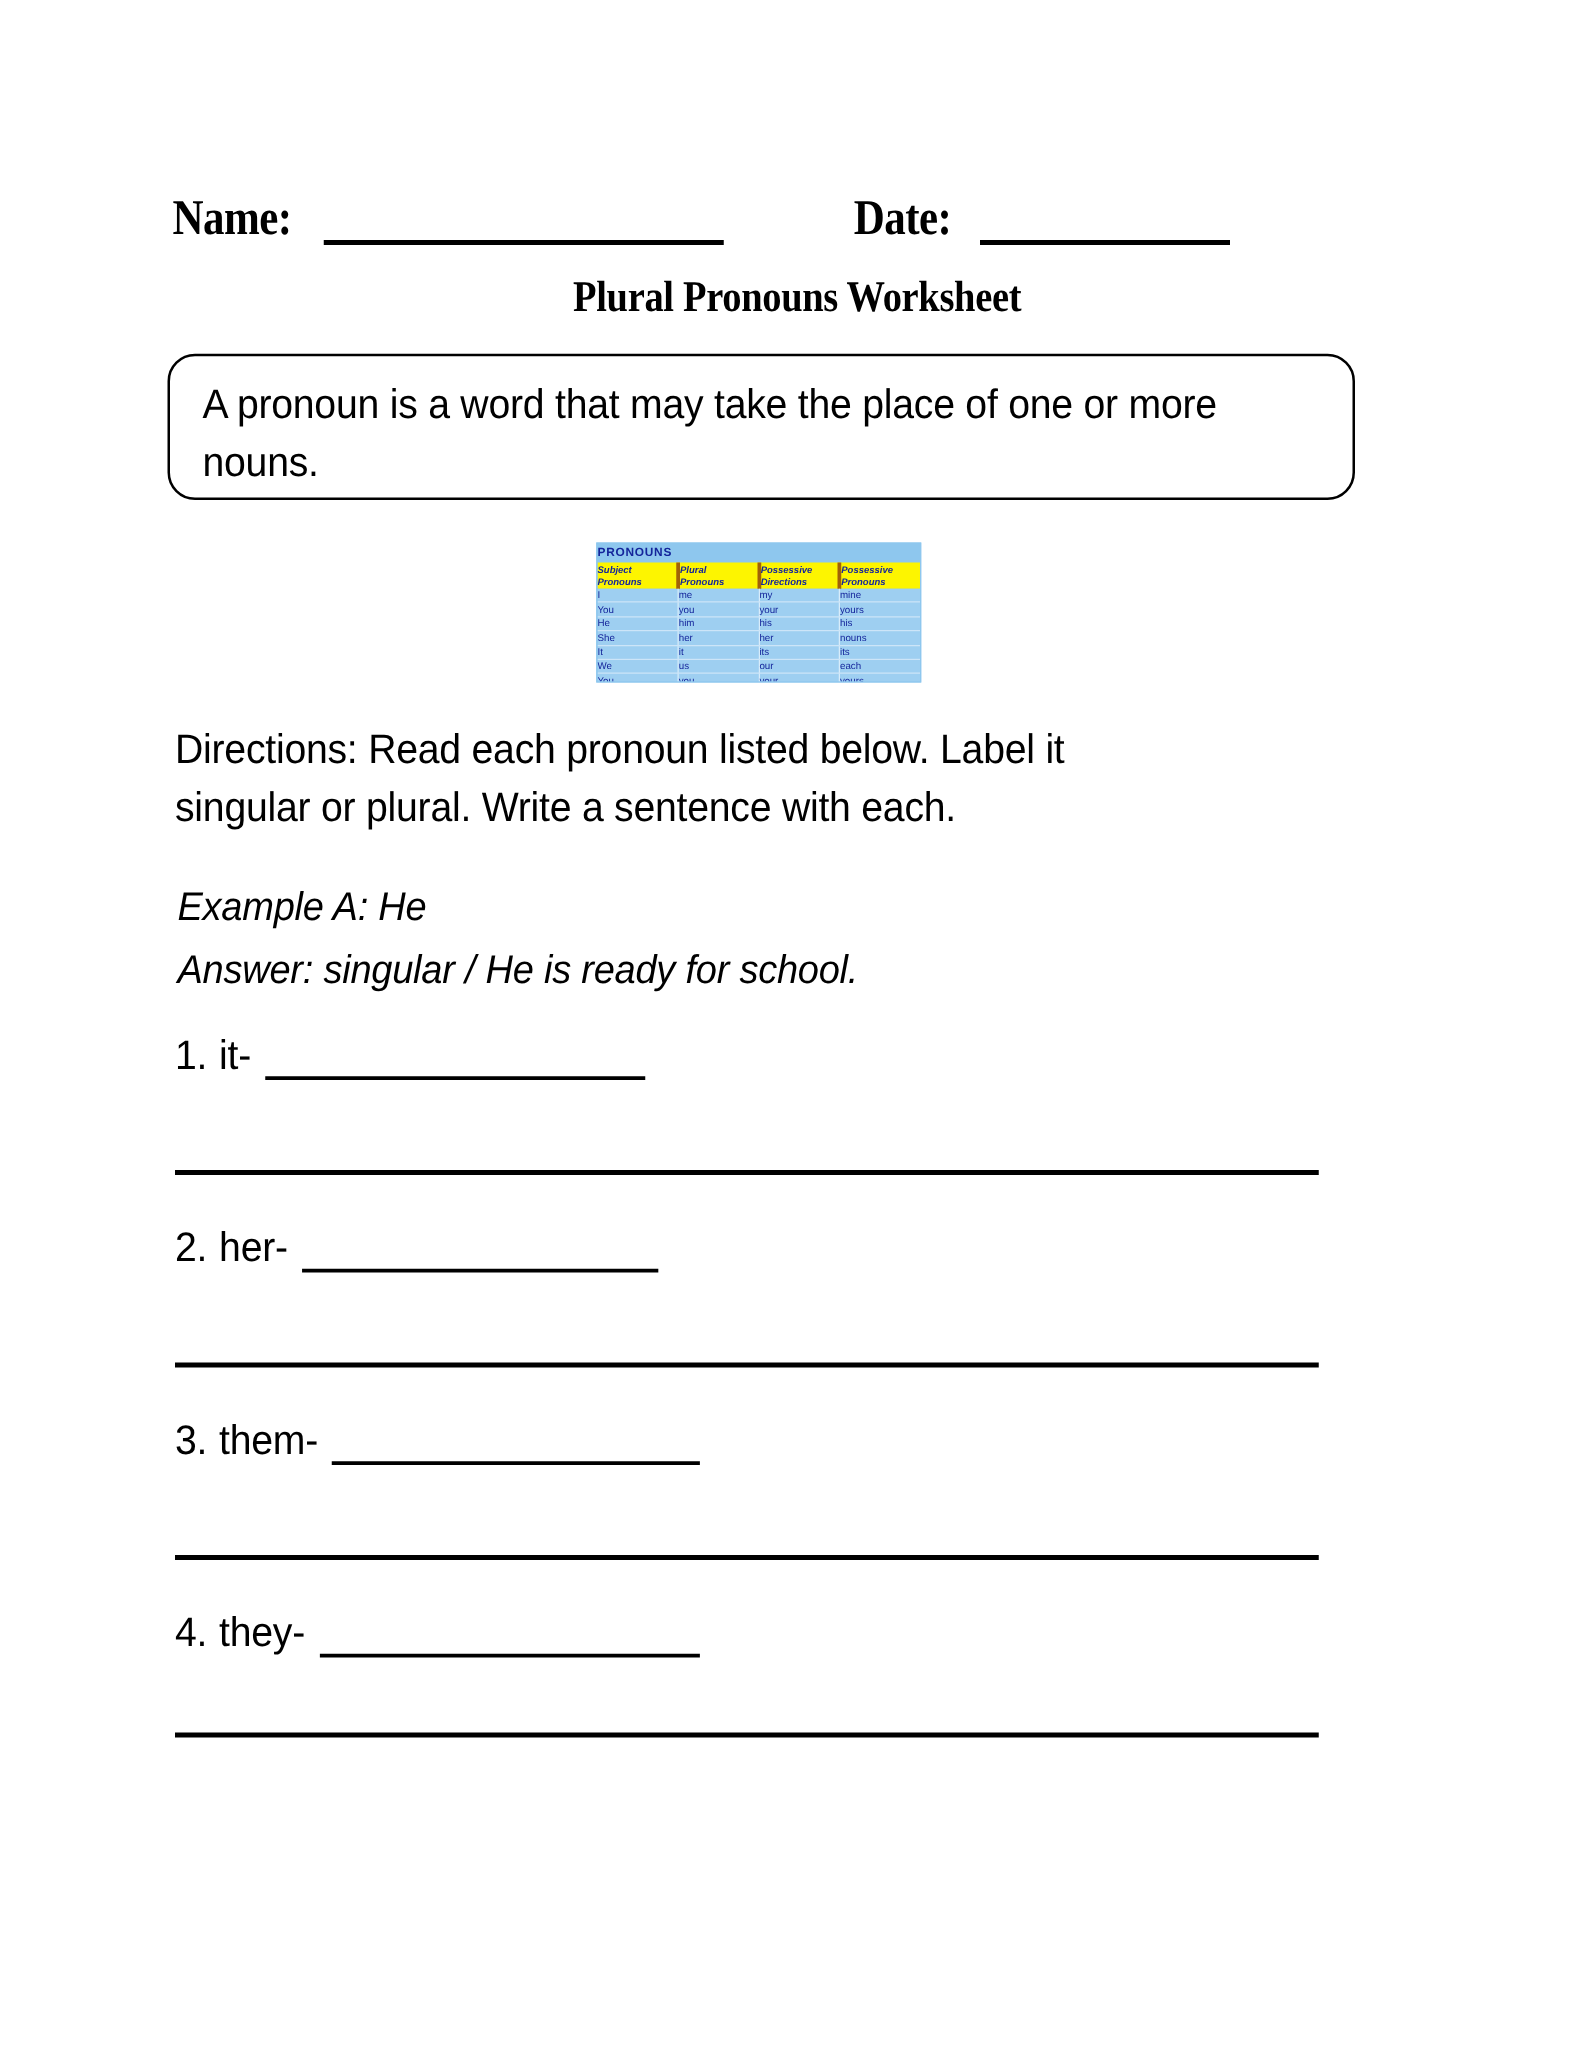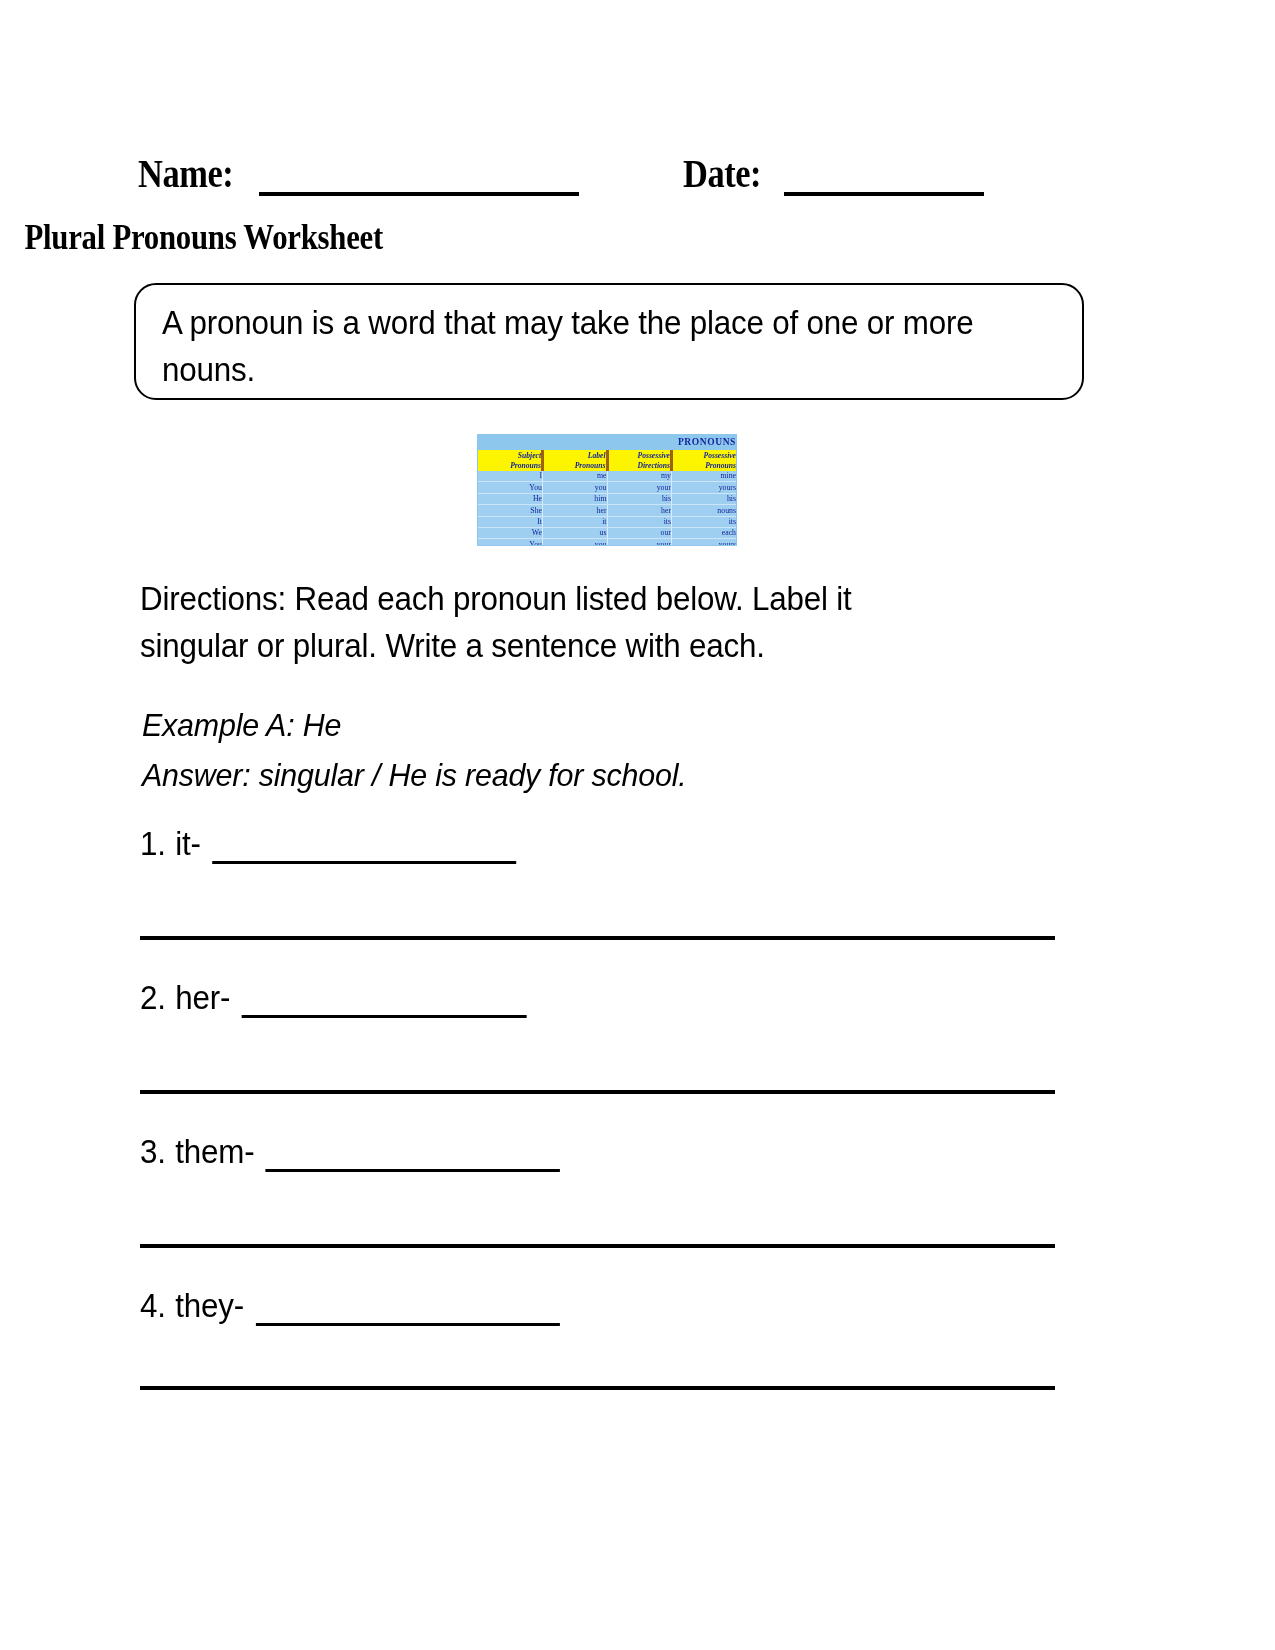--- a/index.html
+++ b/index.html
@@ -52,21 +52,21 @@
   .nd-blank.name { width: 320px; margin-left: 10px; }
   .nd-blank.date { width: 200px; margin-left: 10px; }
   .nd-gap { width: 104px; }
 
   
   .worksheet-title {
     position: absolute;
     left: 0;
     top: 218px;
     width: 1275px;
-    text-align: left;
+    text-align: center;
     font-family: "Liberation Serif", serif;
     font-weight: bold;
     font-size: 35px;
     line-height: 40px;
     letter-spacing: -0.3px;
   }
   .worksheet-title span {
     display: inline-block;
     transform: scaleX(0.88);
   }
@@ -105,23 +105,23 @@
   }
   table.pronoun-table {
     border-collapse: collapse;
     width: 100%;
     table-layout: fixed;
   }
   table.pronoun-table td,
   table.pronoun-table th {
     padding: 0;
     margin: 0;
-    text-align: right;
+    text-align: left;
     vertical-align: middle;
-    font-family: Liberation Serif, serif;
+    font-family: Liberation Sans, sans-serif;
     color: #14259b;
   }
   .pt-title {
     background: #8ec7ee;
     font-size: 9.5px;
     font-weight: bold;
     letter-spacing: 0.6px;
     height: 15px;
     line-height: 15px;
   }
@@ -238,21 +238,21 @@
       <tbody id="pronoun-table-body">
           <tr>
             <td class="pt-title" colspan="4">PRONOUNS</td>
           </tr>
           <tr>
             <td class="pt-head">
               <div>Subject</div>
               <div>Pronouns</div>
             </td>
             <td class="pt-head">
-              <div>Label</div>
+              <div>Plural</div>
               <div>Pronouns</div>
             </td>
             <td class="pt-head">
               <div>Possessive</div>
               <div>Directions</div>
             </td>
             <td class="pt-head">
               <div>Possessive</div>
               <div>Pronouns</div>
             </td>

